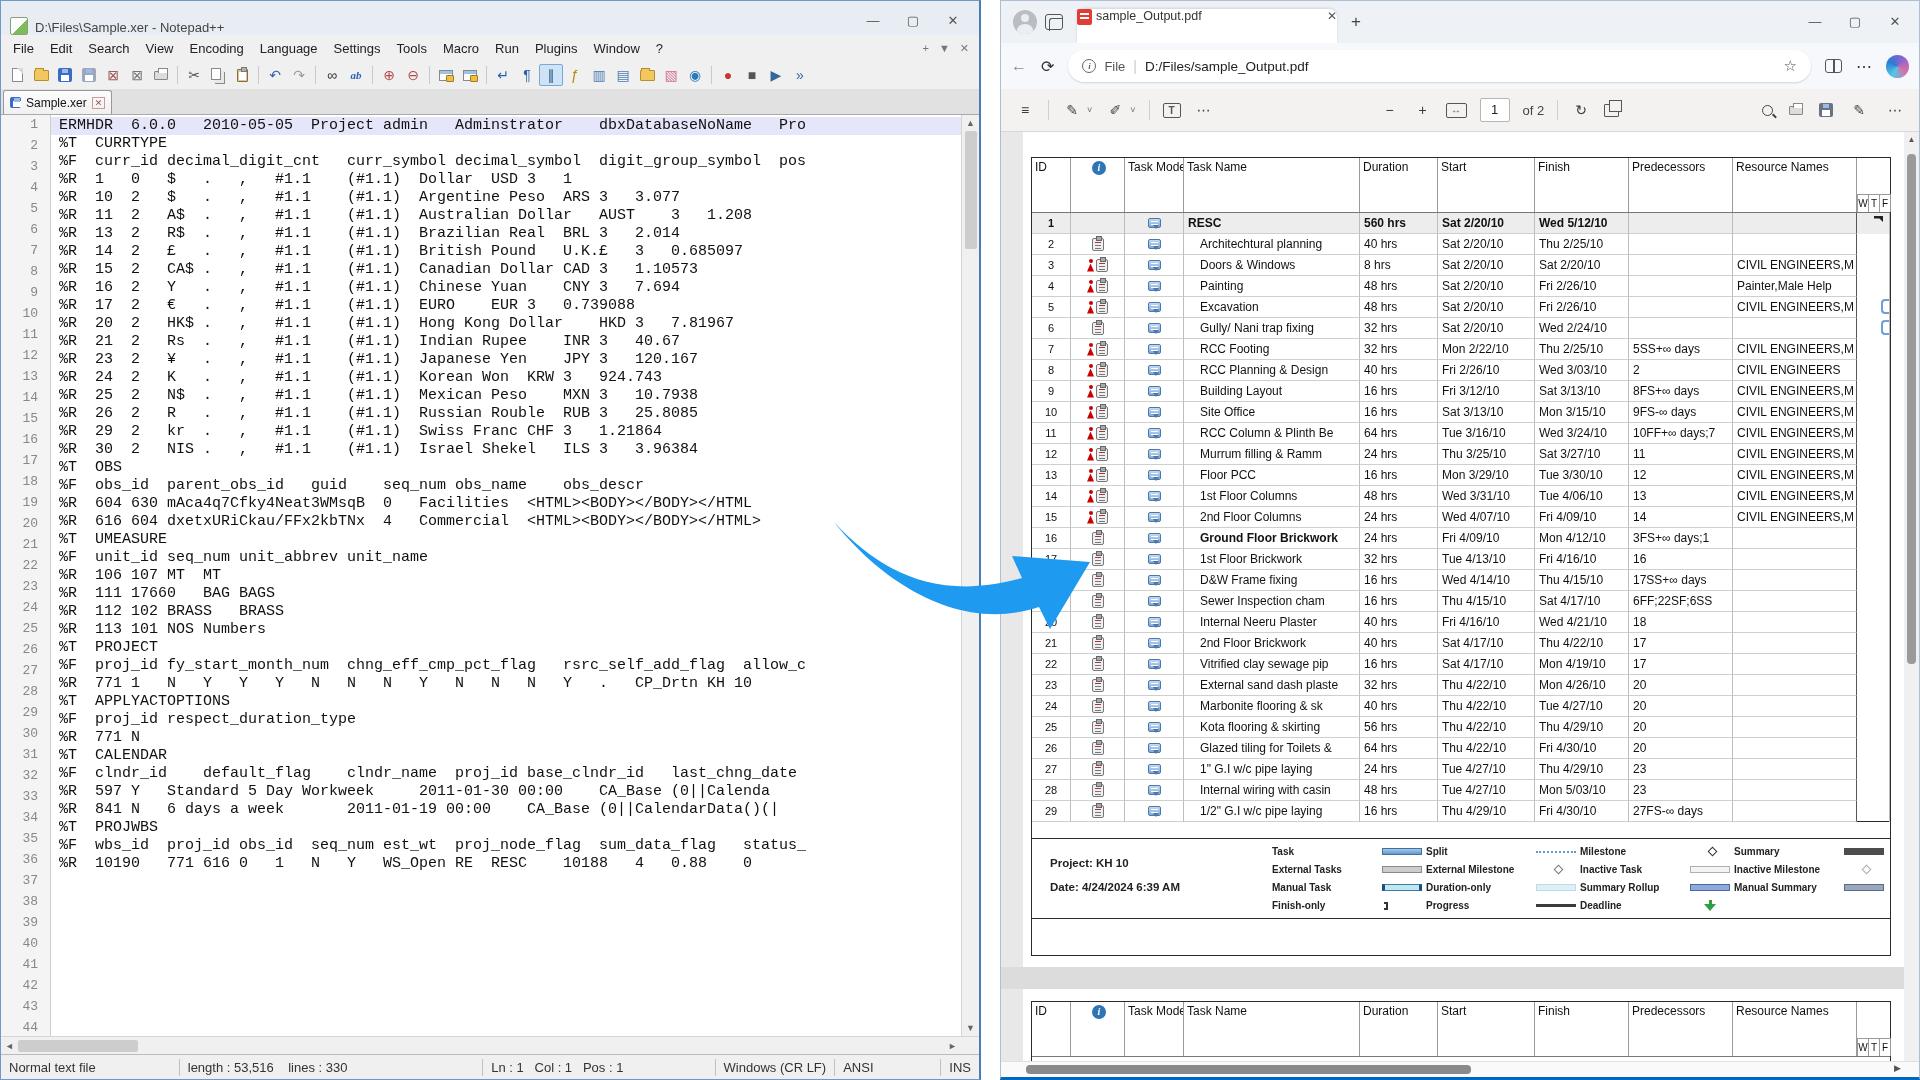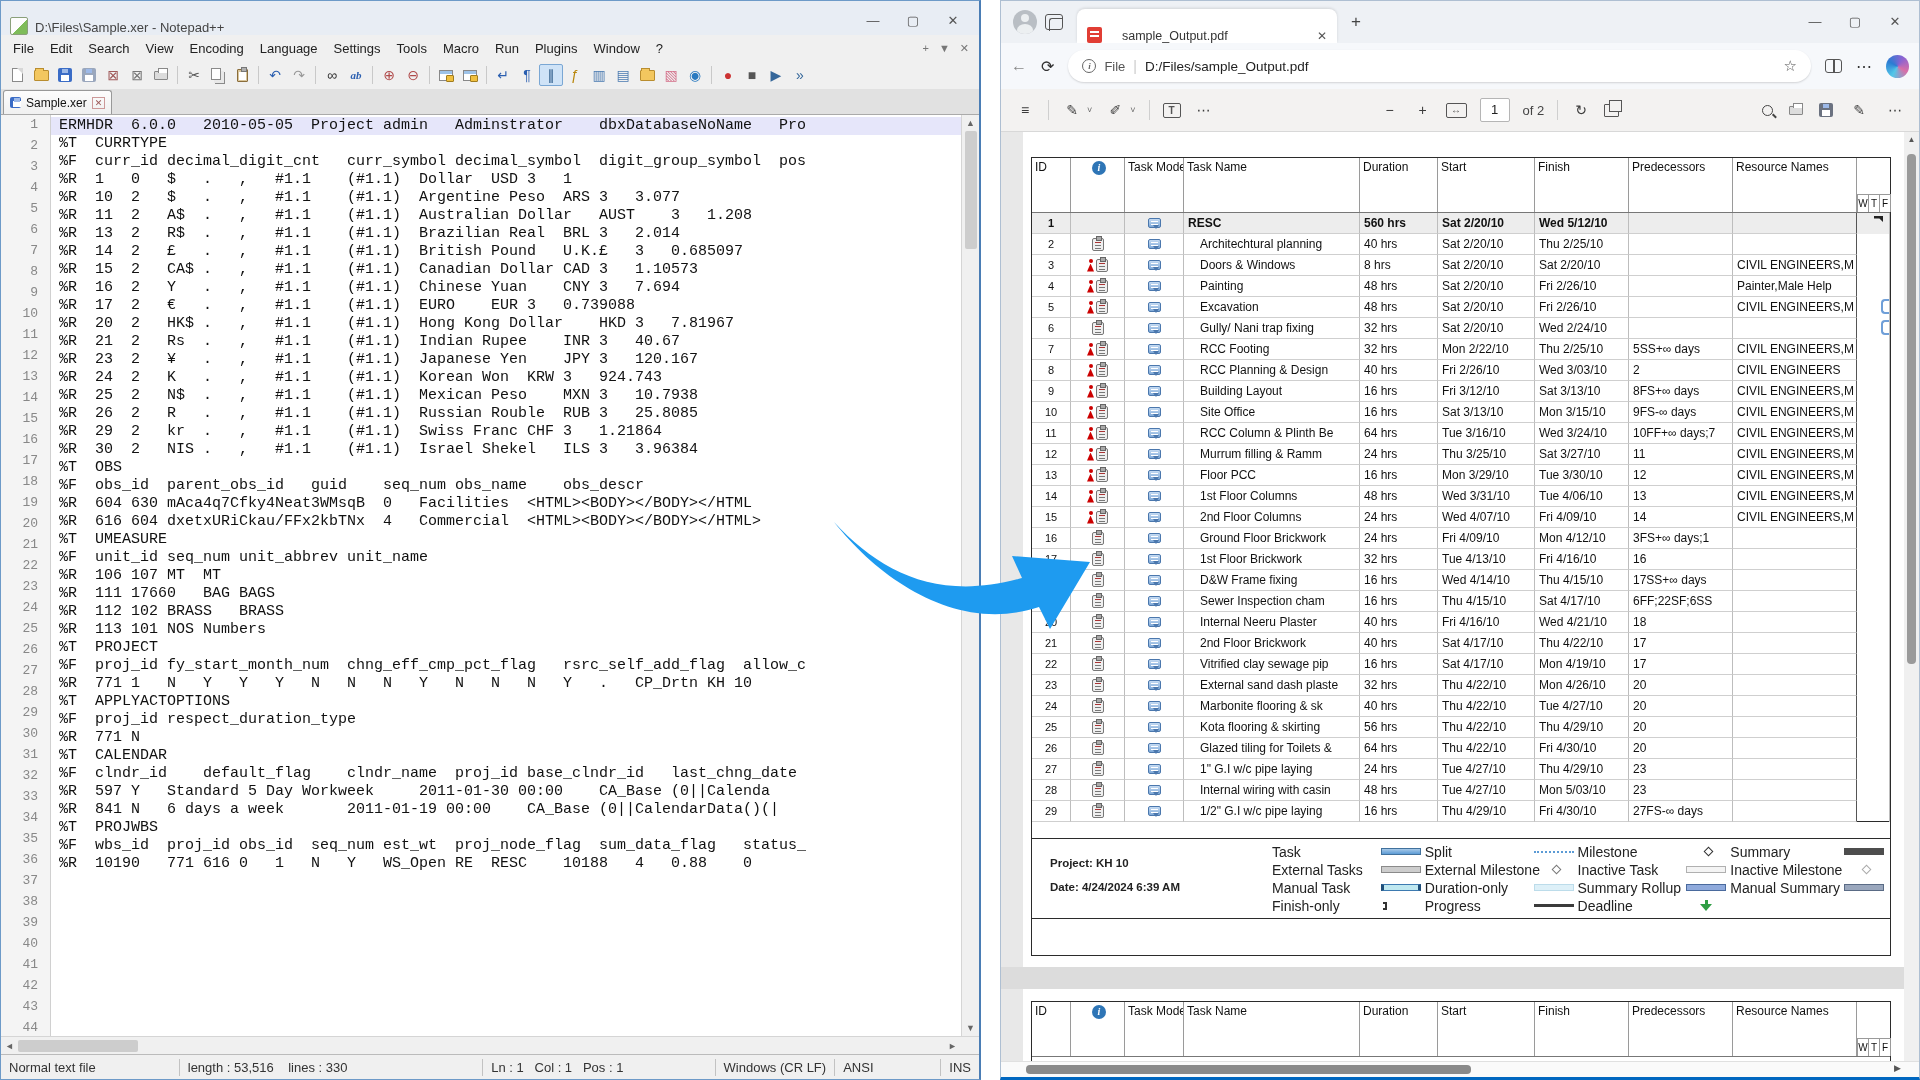--- a/index.html
+++ b/index.html
@@ -61,22 +61,22 @@
 
   
   .edge { position:absolute; left:1000px; top:0; width:920px; height:1080px; background:#fff;
           border:1px solid #aebfd2; border-bottom:3px solid #0067c0; display:flex; flex-direction:column; }
   .edge-tabstrip { height:42px; background:#eef1f5; display:flex; align-items:center; padding:0 4px; flex:none; }
   .avatar { width:24px; height:24px; border-radius:50%; background:#b9bec4; margin:0 8px; position:relative; overflow:hidden; }
   .avatar::before { content:""; position:absolute; top:4px; left:8px; width:8px; height:8px; border-radius:50%; background:#eceff1; }
   .avatar::after { content:""; position:absolute; top:14px; left:4px; width:16px; height:12px; border-radius:50%; background:#eceff1; }
   .i-workspaces { width:18px; height:16px; border:1.5px solid #555; border-radius:3px; position:relative; margin-right:14px; }
   .i-workspaces::before { content:""; position:absolute; left:3px; top:3px; width:13px; height:12px; border:1.5px solid #555; border-radius:3px 0 0 0; border-right:none; border-bottom:none; }
-  .edge-tab { height:34px; background:#fff; border-radius:8px 8px 0 0; display:flex; align-items:flex-end; gap:20px;
-              padding:0 10px; width:260px; box-shadow:0 -1px 3px rgba(0,0,0,.12); align-self:flex-end; }
+  .edge-tab { height:34px; background:#fff; border-radius:8px 8px 0 0; display:flex; align-items:flex-start; gap:4px;
+              padding:0 0; width:260px; box-shadow:0 -1px 3px rgba(0,0,0,.12); align-self:flex-end; }
   .pdfbadge { width:15px; height:16px; background:#e13d34; border-radius:2px; position:relative; flex:none; }
   .pdfbadge::before { content:""; position:absolute; left:3px; top:4px; right:3px; height:2px; background:#fff; box-shadow:0 4px 0 #fff; }
   .edge-tab-label { font-size:12.5px; color:#333; flex:1; }
   .tab-x { font-size:12px; color:#555; }
   .newtab { font-size:17px; color:#444; margin-left:14px; }
   .edge-winbtns { margin-left:auto; display:flex; }
   .edge-addr { height:46px; background:#f6f8fb; display:flex; align-items:center; padding:0 10px; gap:14px; flex:none; }
   .nav-ic { font-size:16px; color:#888; }
   .nav-ic.dark { color:#333; }
   .addr-pill { flex:1; height:32px; background:#fff; border-radius:16px; box-shadow:0 1px 2px rgba(0,0,0,.15);
@@ -137,21 +137,21 @@
   .ic-info { width:14px; height:14px; border-radius:50%; background:#2e75b6; color:#fff; display:inline-block;
              font:italic bold 10px/14px "Liberation Serif",serif; text-align:center; margin-top:1px; }
   .sum-start { position:absolute; right:6px; top:3px; width:9px; height:6px; background:#222; clip-path:polygon(0 0,100% 0,100% 100%,60% 40%,0 40%); }
   .gbracket { position:absolute; right:-4px; width:12px; height:15px; border:2px solid #6f9fd8; border-right:none; border-radius:4px 0 0 4px; }
   
   .pstrip { height:18px; border-bottom:1.5px solid #2b2b2b; border-top:1.5px solid #2b2b2b; margin-top:-1px; }
   .plegend { height:80px; display:flex; border-bottom:1.5px solid #2b2b2b; }
   .plg-info { width:240px; padding:12px 0 0 18px; font-size:11.5px; font-weight:bold; color:#222; line-height:24px; }
   .plg-grid { flex:1; display:grid; grid-template-columns:repeat(4,1fr); align-content:center; row-gap:5px; column-gap:4px; padding-right:6px; }
   .lg-item { display:flex; align-items:center; justify-content:space-between; height:13px; }
-  .lg-label { font-size:14px; font-weight:normal; color:#222; white-space:nowrap; }
+  .lg-label { font-size:10px; font-weight:bold; color:#222; white-space:nowrap; }
   .lg-sw { flex:none; margin-left:4px; }
   .sw-task { width:40px; height:7px; background:linear-gradient(#a8c9e8,#5b9bd5); border:1px solid #41719c; }
   .sw-split { width:40px; border-top:2px dotted #5b9bd5; }
   .sw-milestone,.sw-ext-milestone,.sw-inactive-milestone { width:7px; height:7px; border:1px solid #333; transform:rotate(45deg); background:#fff; margin-right:14px; }
   .sw-ext-milestone { border-color:#777; } .sw-inactive-milestone { border-color:#aaa; }
   .sw-summary { width:40px; height:7px; background:#4d4d4d; }
   .sw-external { width:40px; height:7px; background:#cdcdcd; border:1px solid #8a8a8a; }
   .sw-inactive-task { width:40px; height:7px; background:#f4f4f4; border:1px solid #b0b0b0; }
   .sw-manual-task { width:40px; height:7px; background:#bfe8f0; border:1px solid #3d7ab0; border-left:3px solid #1f4e79; border-right:3px solid #1f4e79; }
   .sw-duration-only { width:40px; height:7px; background:#ddf0f8; border:1px solid #bcdcea; }
@@ -719,21 +719,21 @@
                 <div class="pc pgantt"></div>
               </div>
               <div class="prow">
                 <div class="pc cid" style="width: 39px;">16</div>
                 <div class="pc cico" style="width: 54px;">
                   <span class="ic-note"></span>
                 </div>
                 <div class="pc cico" style="width: 59px;">
                   <span class="ic-tm"></span>
                 </div>
-                <div class="pc" style="width: 176px; padding-left: 16px;">Ground Floor Brickwork</div>
+                <div class="pc" style="width: 176px; padding-left: 16px; font-weight: bold;">Ground Floor Brickwork</div>
                 <div class="pc" style="width: 78px;">24 hrs</div>
                 <div class="pc" style="width: 97px;">Fri 4/09/10</div>
                 <div class="pc" style="width: 94px;">Mon 4/12/10</div>
                 <div class="pc" style="width: 104px;">3FS+∞ days;1</div>
                 <div class="pc cres" style="width: 124px;"></div>
                 <div class="pc pgantt"></div>
               </div>
               <div class="prow">
                 <div class="pc cid" style="width: 39px;">17</div>
                 <div class="pc cico" style="width: 54px;">

